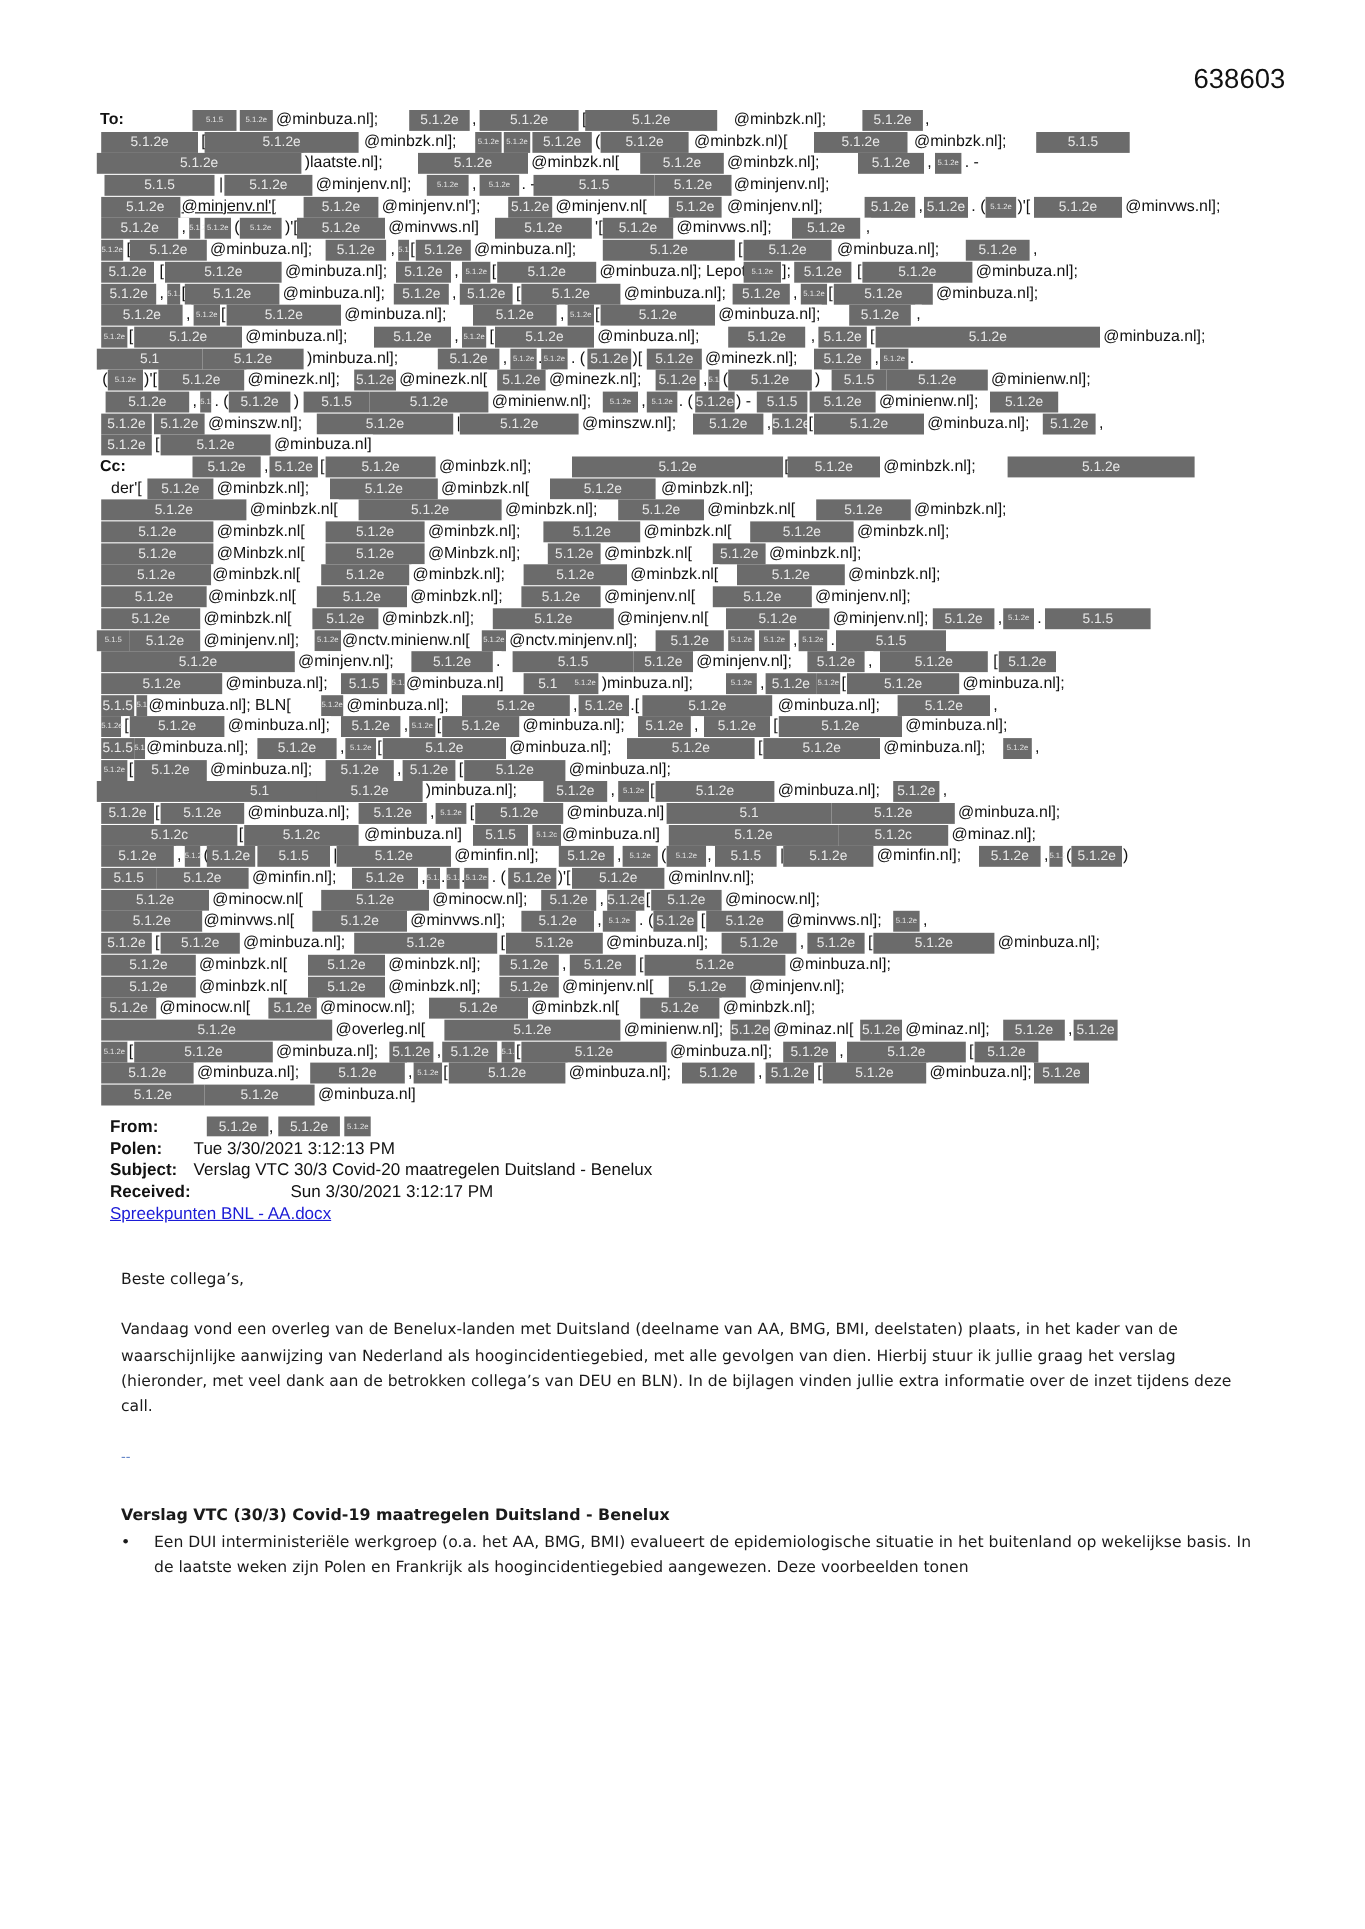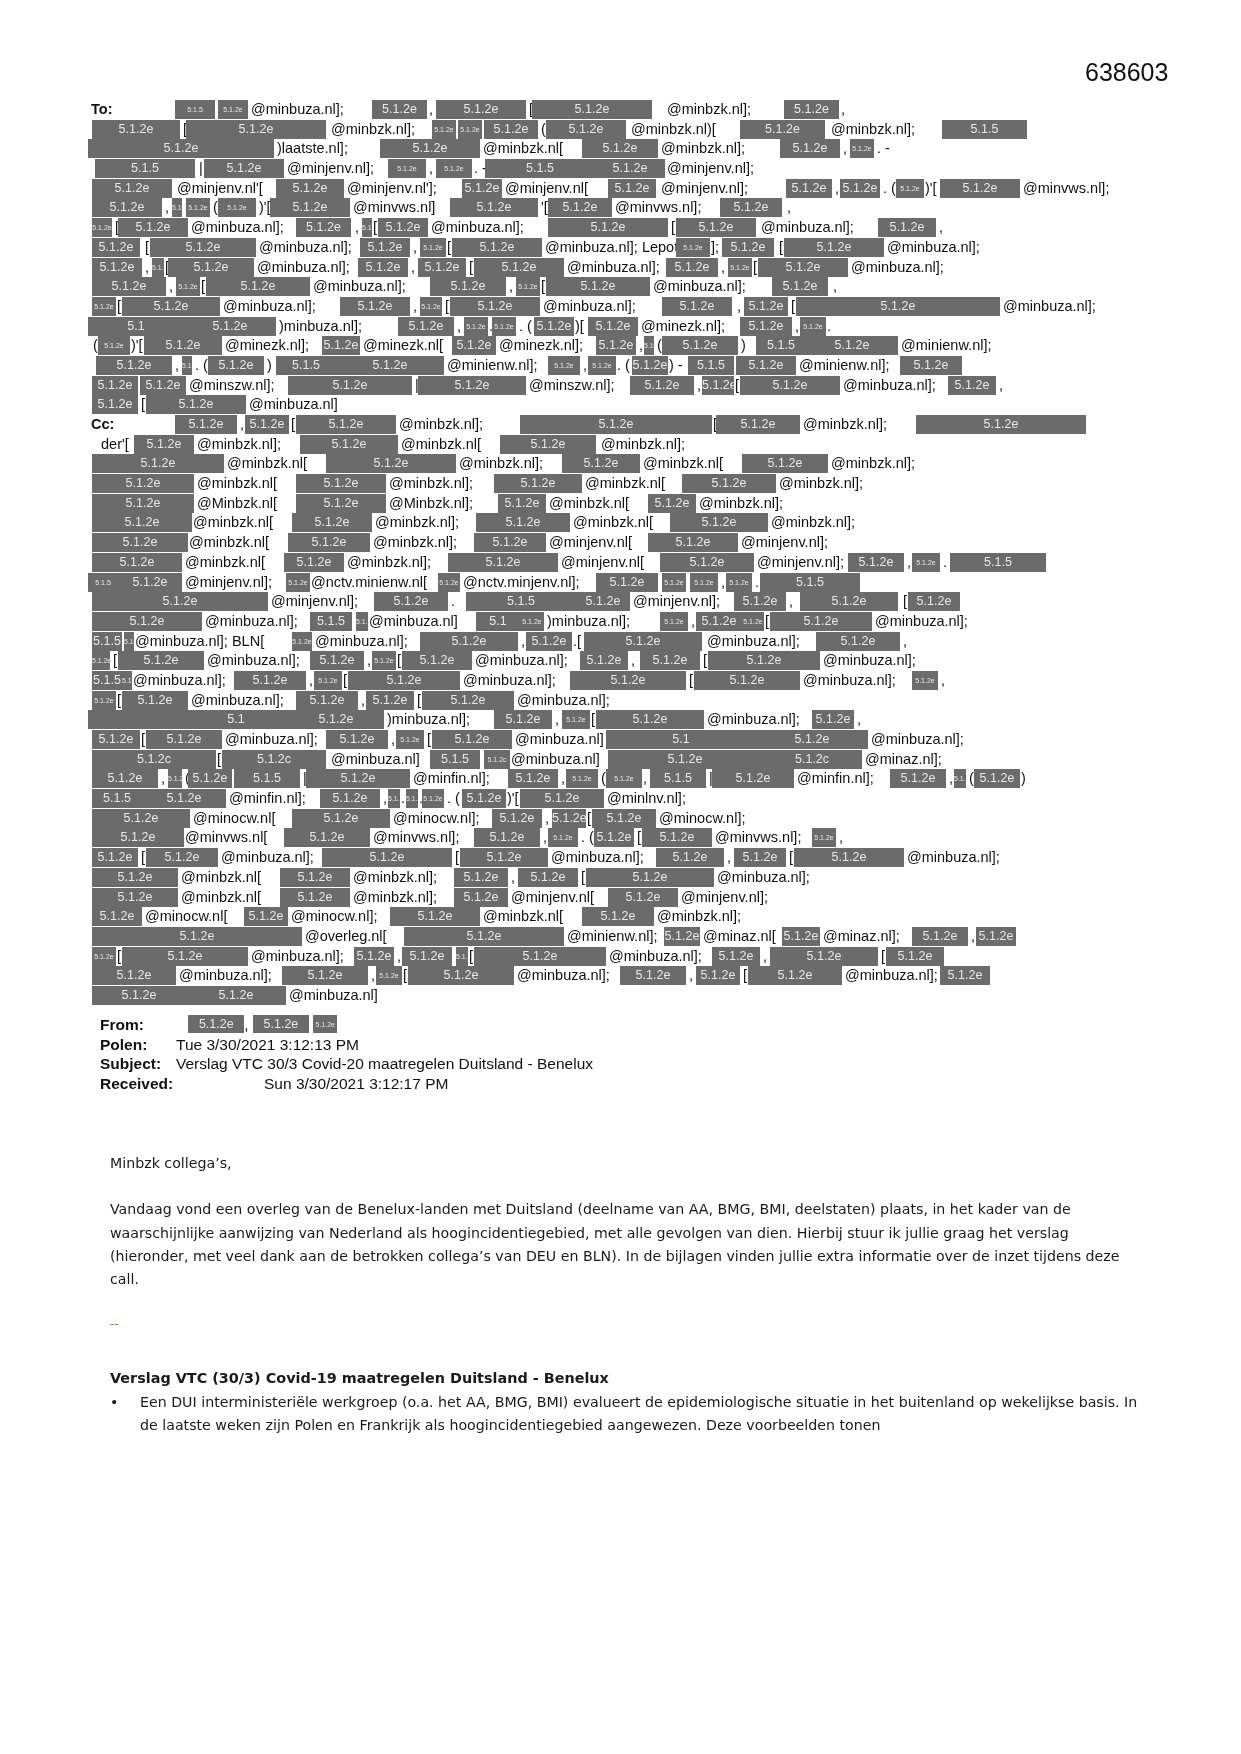--- a/index.html
+++ b/index.html
@@ -81,21 +81,21 @@
         <span class="tok r s" style="left: 288px; width: 38px;">5.1.2e</span>
         <span class="tok t" style="left: 328px;">,</span>
         <span class="tok r s" style="left: 336px; width: 36px;">5.1.2e</span>
         <span class="tok t" style="left: 373px;">. -</span>
         <span class="tok r" style="left: 385px; width: 110px;">5.1.5</span>
         <span class="tok r" style="left: 495px; width: 70px;">5.1.2e</span>
         <span class="tok t" style="left: 566px;">@minjenv.nl];</span>
       </div>
       <div class="line">
         <span class="tok r" style="left: -8px; width: 80px;">5.1.2e</span>
-        <span class="tok t" style="left: 76px;">@minjenv.nl'[</span>
+        <span class="tok t" style="left: 64px; text-decoration: underline;">@minjenv.nl'[</span>
         <span class="tok r" style="left: 176px; width: 68px;">5.1.2e</span>
         <span class="tok t" style="left: 246px;">@minjenv.nl'];</span>
         <span class="tok r" style="left: 362px; width: 40px;">5.1.2e</span>
         <span class="tok t" style="left: 404px;">@minjenv.nl[</span>
         <span class="tok r" style="left: 508px; width: 48px;">5.1.2e</span>
         <span class="tok t" style="left: 560px;">@minjenv.nl];</span>
         <span class="tok r" style="left: 686px; width: 46px;">5.1.2e</span>
         <span class="tok t" style="left: 734px;">,</span>
         <span class="tok r" style="left: 740px; width: 40px;">5.1.2e</span>
         <span class="tok t" style="left: 782px;">. (</span>
@@ -718,26 +718,29 @@
   </div>
   <div class="row">
     <span class="k" style="width:76px;">Polen:</span><span>Tue 3/30/2021 3:12:13 PM</span>
   </div>
   <div class="row">
     <span class="k" style="width:76px;">Subject:</span><span>Verslag VTC 30/3 Covid-20 maatregelen Duitsland - Benelux</span>
   </div>
   <div class="row">
     <span class="k" style="width:164px;">Received:</span><span>Sun 3/30/2021 3:12:17 PM</span>
   </div>
+  <div class="row">
+    <a>Spreekpunten BNL - AA.docx</a>
+  </div>
 </div>
 
 <div class="shade"></div>
 
 <div class="body">
-  <p>Minbzk collega’s,</p>
+  <p>Beste collega’s,</p>
   <p style="height:23px;"></p>
   <p>Vandaag vond een overleg van de Benelux-landen met Duitsland (deelname van AA, BMG, BMI, deelstaten) plaats, in het kader van de waarschijnlijke aanwijzing van Nederland als hoogincidentiegebied, met alle gevolgen van dien. Hierbij stuur ik jullie graag het verslag (hieronder, met veel dank aan de betrokken collega’s van DEU en BLN). In de bijlagen vinden jullie extra informatie over de inzet tijdens deze call.</p>
   <p class="sig" style="margin-top:22px;">--</p>
   <h4 style="margin-top:14px;">Verslag VTC (30/3) Covid-19 maatregelen Duitsland - Benelux</h4>
   <ul>
     <li>Een DUI interministeriële werkgroep (o.a. het AA, BMG, BMI) evalueert de epidemiologische situatie in het buitenland op wekelijkse basis. In de laatste weken zijn Polen en Frankrijk als hoogincidentiegebied aangewezen. Deze voorbeelden tonen</li>
   </ul>
 </div>
 
 </body></html>

